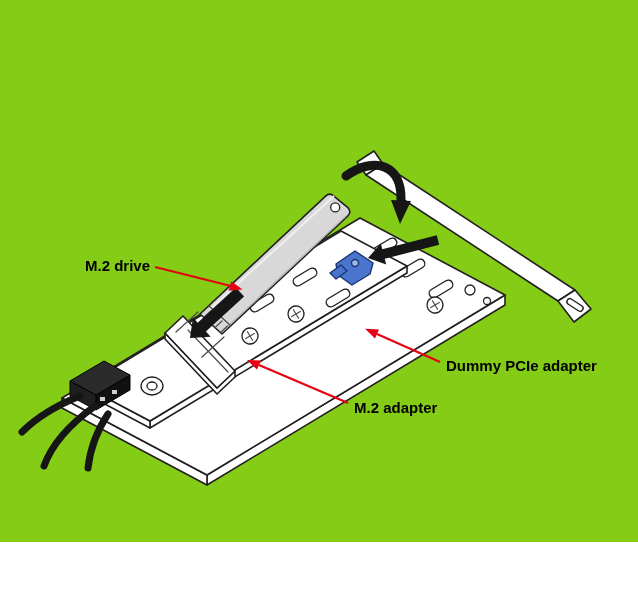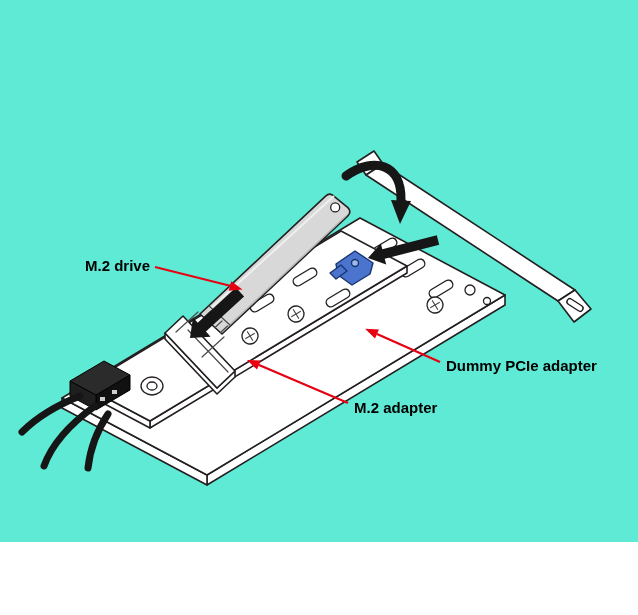--- a/index.html
+++ b/index.html
@@ -1,17 +1,17 @@
 <!DOCTYPE html>
 <html><head>
 <meta charset="utf-8">
 <title>Diagram</title>
 <style>
   html,body{margin:0;padding:0;background:#fff;}
-  .stage{position:relative;width:638px;height:542px;background:#5eead4;overflow:hidden;
+  .stage{position:relative;width:638px;height:542px;background:#84cc16;overflow:hidden;
          font-family:"Liberation Sans", sans-serif;}
   svg{position:absolute;left:0;top:0;}
   .fw{fill:#ffffff;stroke:#231f20;stroke-width:1.6;stroke-linejoin:round;}
   .fwthin{fill:#ffffff;stroke:#231f20;stroke-width:1.3;stroke-linejoin:round;}
   .slot{fill:#ffffff;stroke:#231f20;stroke-width:1.4;}
   .dark{fill:#161616;stroke:none;}
   .cable{fill:none;stroke:#161616;stroke-width:7;stroke-linecap:round;}
   .thin{fill:none;stroke:#4a4a4a;stroke-width:1.2;stroke-linecap:round;}
   .label{font-family:"Liberation Sans", sans-serif;font-size:15px;font-weight:bold;fill:#000;}
   .redline{fill:none;stroke-width:2.2;}

